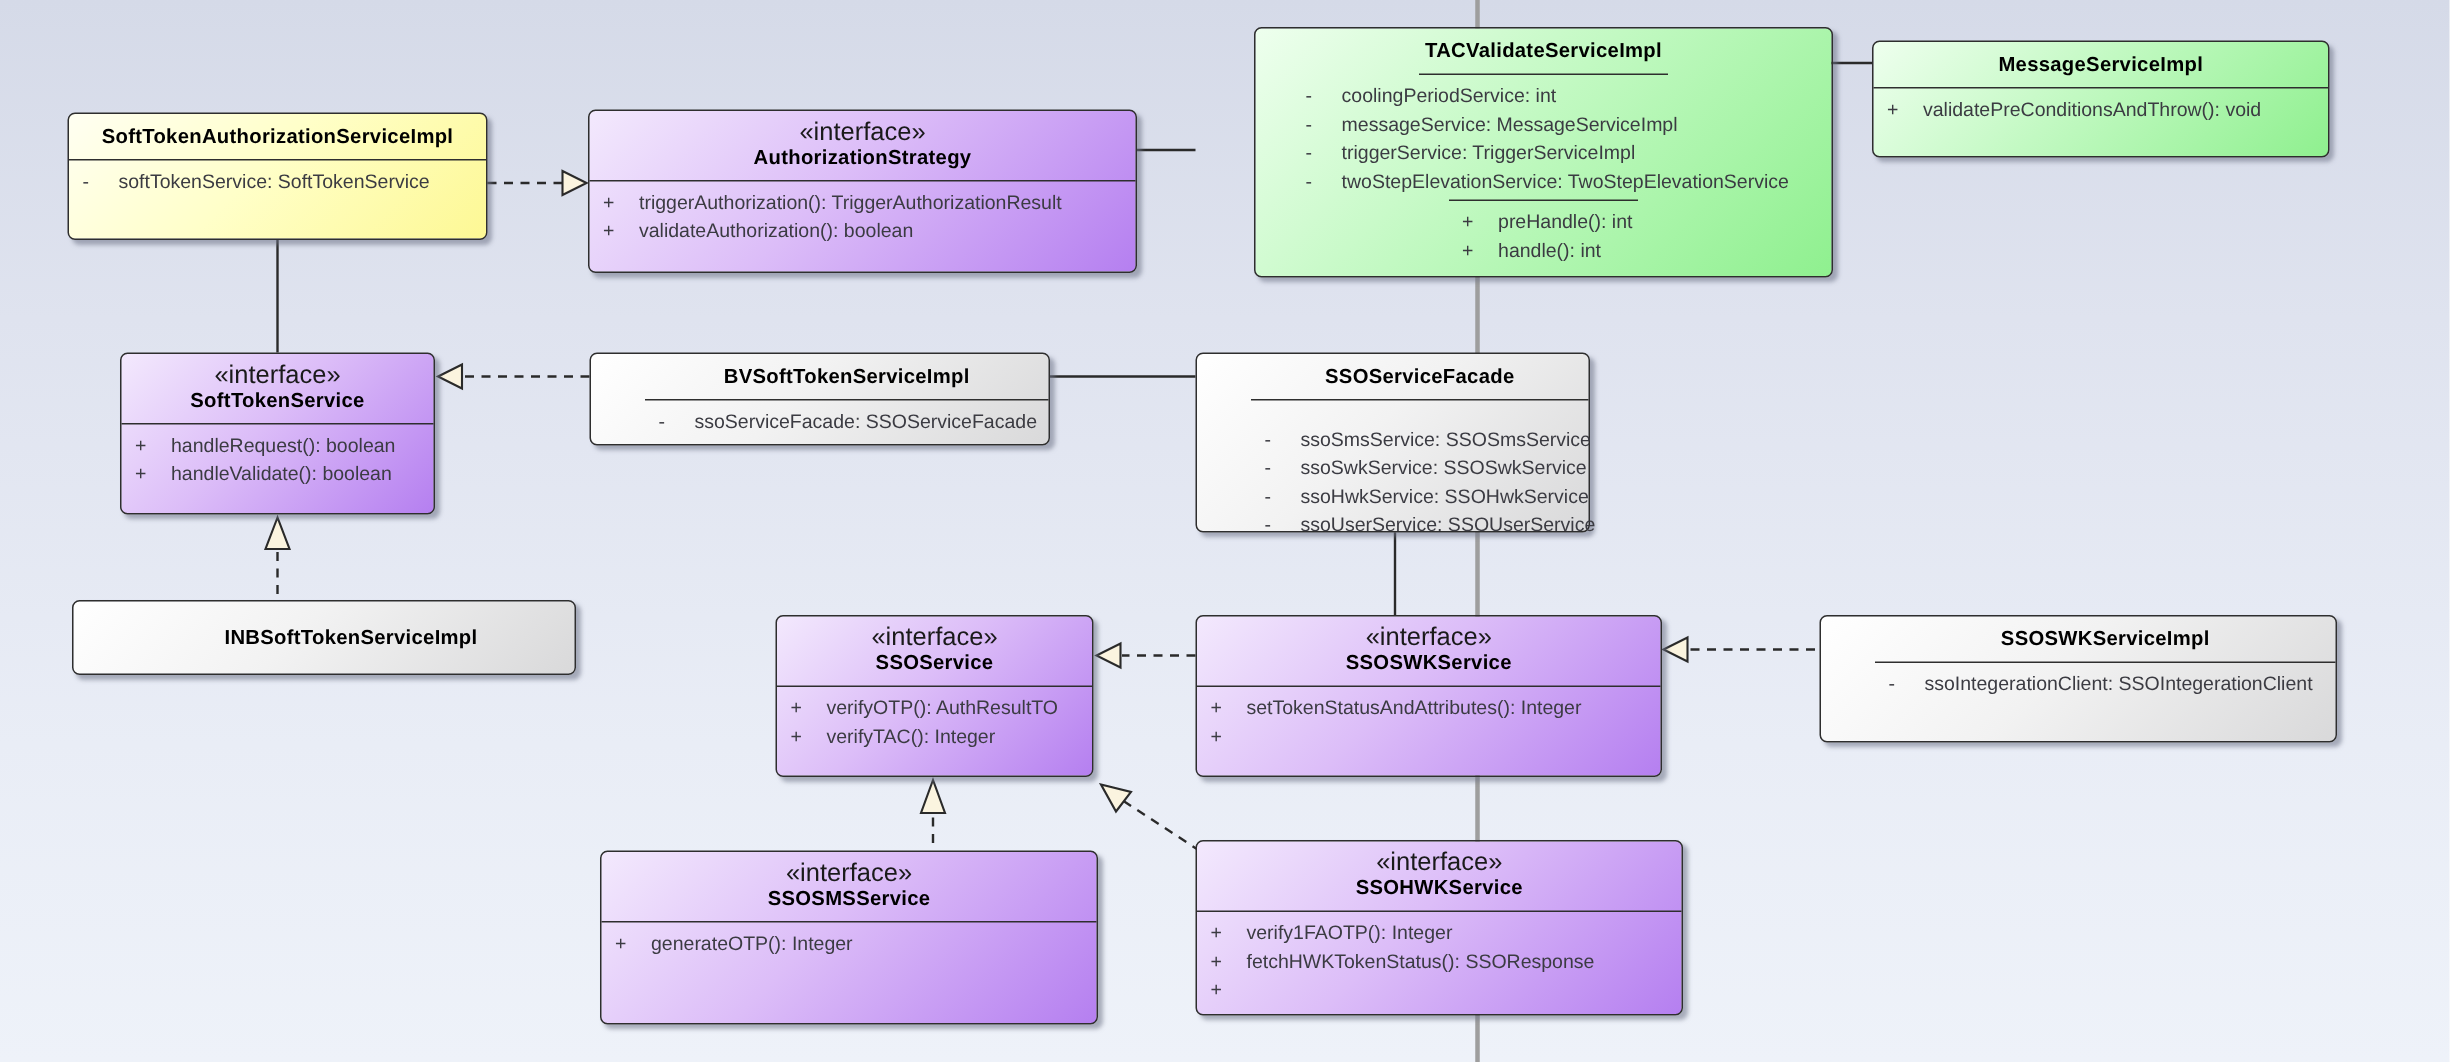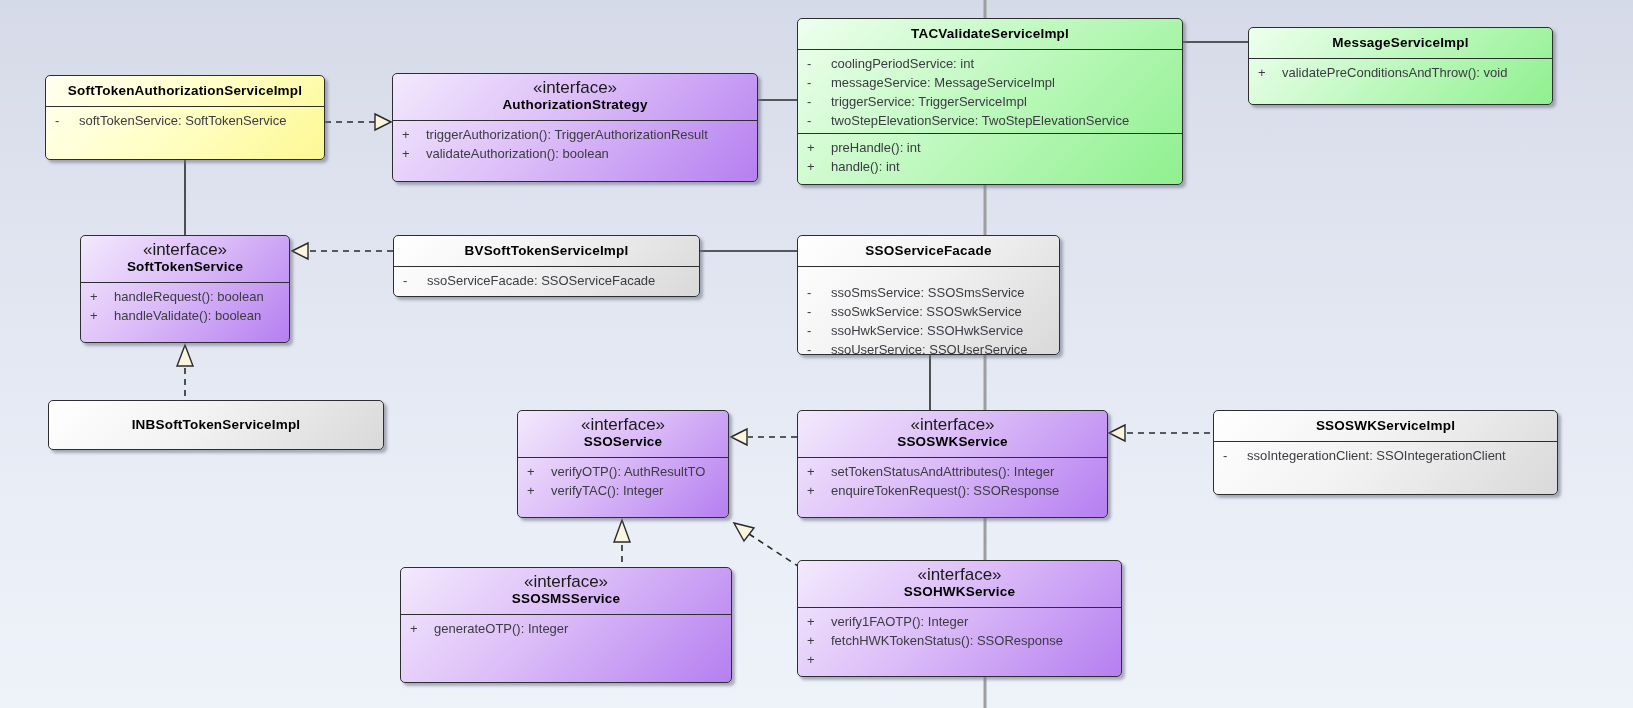--- a/index.html
+++ b/index.html
@@ -15,39 +15,39 @@
     position:absolute;z-index:2;
     border:1.5px solid #2e2e2e;border-radius:5px;
     box-shadow:3px 3px 3px rgba(110,115,135,0.55);
     display:flex;flex-direction:column;
     color:#3b3b42;font-size:13px;
     box-sizing:border-box;
   }
   .c-yellow{background:linear-gradient(135deg,#fffff2 0%,#ffffc9 45%,#fdf894 100%);justify-content:center;}
   .c-purple{background:linear-gradient(135deg,#f3e9fd 0%,#dcbdf8 45%,#b57ff0 100%);}
   .c-green{background:linear-gradient(135deg,#eeffee 0%,#c2f9c2 45%,#8ff08f 100%);}
-  .c-gray{background:linear-gradient(135deg,#ffffff 0%,#f2f2f2 45%,#d9d9da 100%);}
+  .c-gray{background:linear-gradient(135deg,#ffffff 0%,#f2f2f2 45%,#d9d9da 100%);padding-left:36px;}
   .tcomp{
     display:flex;flex-direction:column;justify-content:center;align-items:center;
     border-bottom:1px solid #2e2e2e;padding:6px 4px;flex:none;
   }
   .tcomp.no-sep{border-bottom:none;flex:1;}
   .stereo{font-size:17px;color:#1a1a1a;line-height:16px;}
   .cname{font-weight:bold;font-size:13.5px;color:#000;line-height:18px;letter-spacing:.2px;}
   .comp{padding:4px 4px 3px 0;flex:none;}
   .comp.sep-top{border-top:1px solid #2e2e2e;}
   .member{display:flex;line-height:19px;}
   .vis{width:24px;padding-left:9px;flex:none;}
   .mtext{flex:1;white-space:nowrap;}
   .filler{flex:1;}
 
   
   #b-sta {left:45px;top:75px;width:280px;height:85px;}
   #b-as  {left:392px;top:73px;width:366px;height:109px;}
-  #b-tac {left:797px;top:18px;width:386px;height:167px;}
+  #b-tac {left:836px;top:18px;width:386px;height:167px;align-items:center;}
   #b-msg {left:1248px;top:27px;width:305px;height:78px;}
   #b-sts {left:80px;top:235px;width:210px;height:108px;}
   #b-bv  {left:393px;top:235px;width:307px;height:62px;}
   #b-ssf {left:797px;top:235px;width:263px;height:120px;gap:12px;}
   #b-inb {left:48px;top:400px;width:336px;height:50px;}
   #b-sso {left:517px;top:410px;width:212px;height:108px;}
   #b-swk {left:797px;top:410px;width:311px;height:108px;}
   #b-swki{left:1213px;top:410px;width:345px;height:85px;}
   #b-sms {left:400px;top:567px;width:332px;height:116px;}
   #b-hwk {left:797px;top:560px;width:325px;height:117px;}
@@ -247,21 +247,20 @@
       <div class="stereo">«interface»</div>
       <div class="cname">SSOSWKService</div>
     </div>
     <div class="comp">
       <div class="member">
         <span class="vis">+</span>
         <span class="mtext">setTokenStatusAndAttributes(): Integer</span>
       </div>
       <div class="member">
         <span class="vis">+</span>
-        <span class="mtext">enquireTokenRequest(): SSOResponse</span>
       </div>
     </div>
     <div class="filler"></div>
   </div>
 
   <div class="uml-box c-gray" id="b-swki">
     <div class="tcomp">
       <div class="cname">SSOSWKServiceImpl</div>
     </div>
     <div class="comp">

